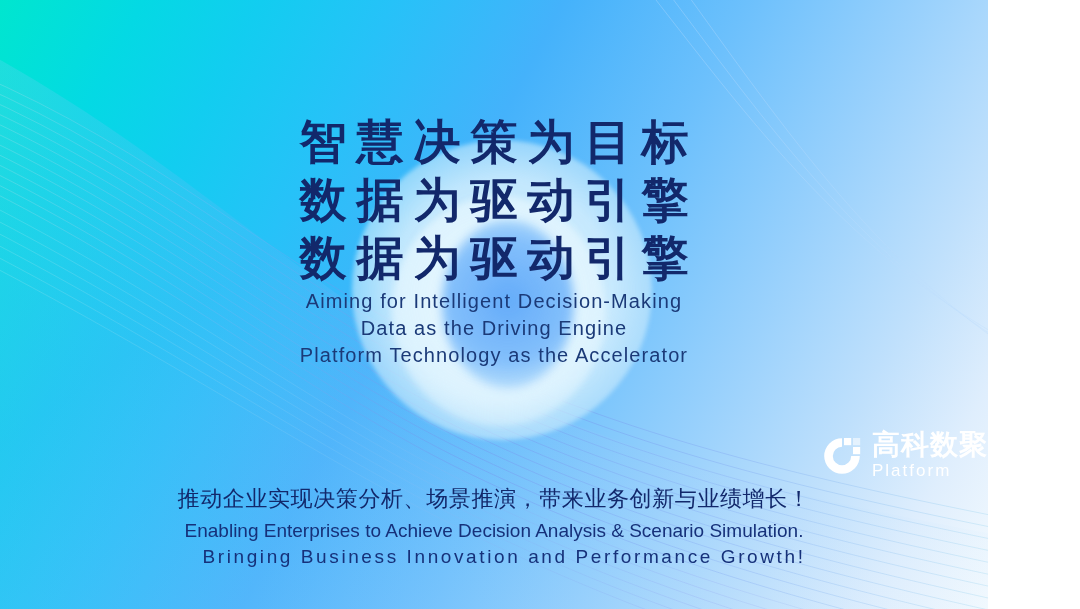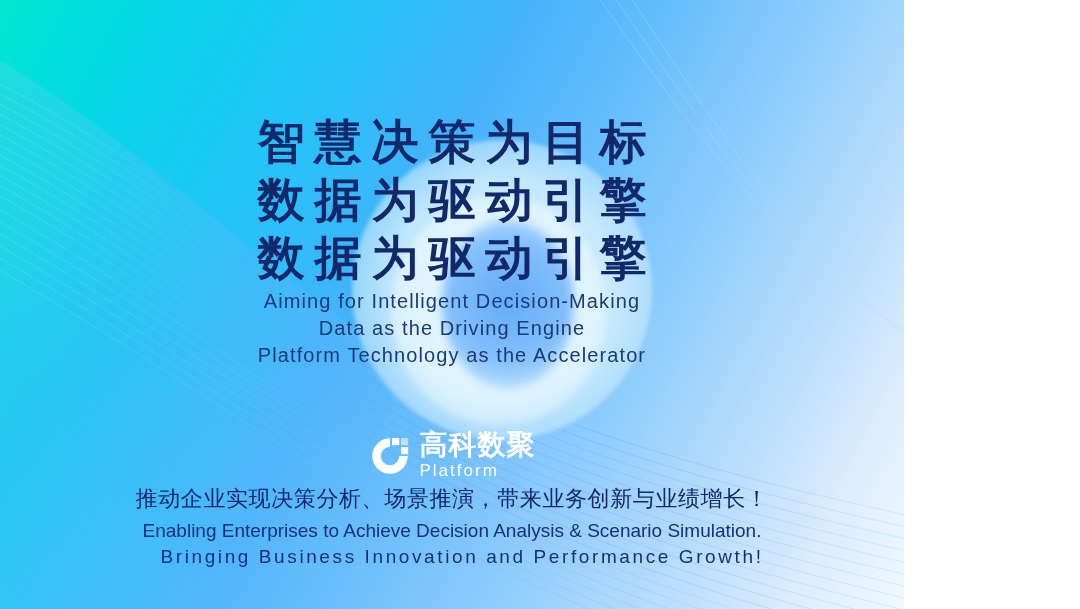--- a/index.html
+++ b/index.html
@@ -7,21 +7,21 @@
     margin: 0;
     padding: 0;
     background: #ffffff;
   }
   body {
     font-family: "Liberation Sans", "DejaVu Sans", sans-serif;
   }
 
   #banner {
     position: relative;
-    width: 904px;
+    width: 988px;
     height: 609px;
     overflow: hidden;
     
     background:
       linear-gradient(118deg,
         #00e6cf 0%,
         #04d9e4 11%,
         #12cdf0 20%,
         #26c2f8 30%,
         #44b2fb 43%,
@@ -122,21 +122,21 @@
   .subhead .sub-line { display: block; }
 
   
   .logo-lockup {
     position: absolute;
     left: 0;
     right: 0;
     top: 430px;
     display: flex;
     align-items: center;
-    justify-content: center;
+    justify-content: flex-end;
     gap: 9px;
   }
   .logo-mark {
     width: 42px;
     height: 42px;
     flex: 0 0 auto;
   }
   .logo-mark svg { display: block; width: 42px; height: 42px; }
   .logo-words {
     text-align: left;

